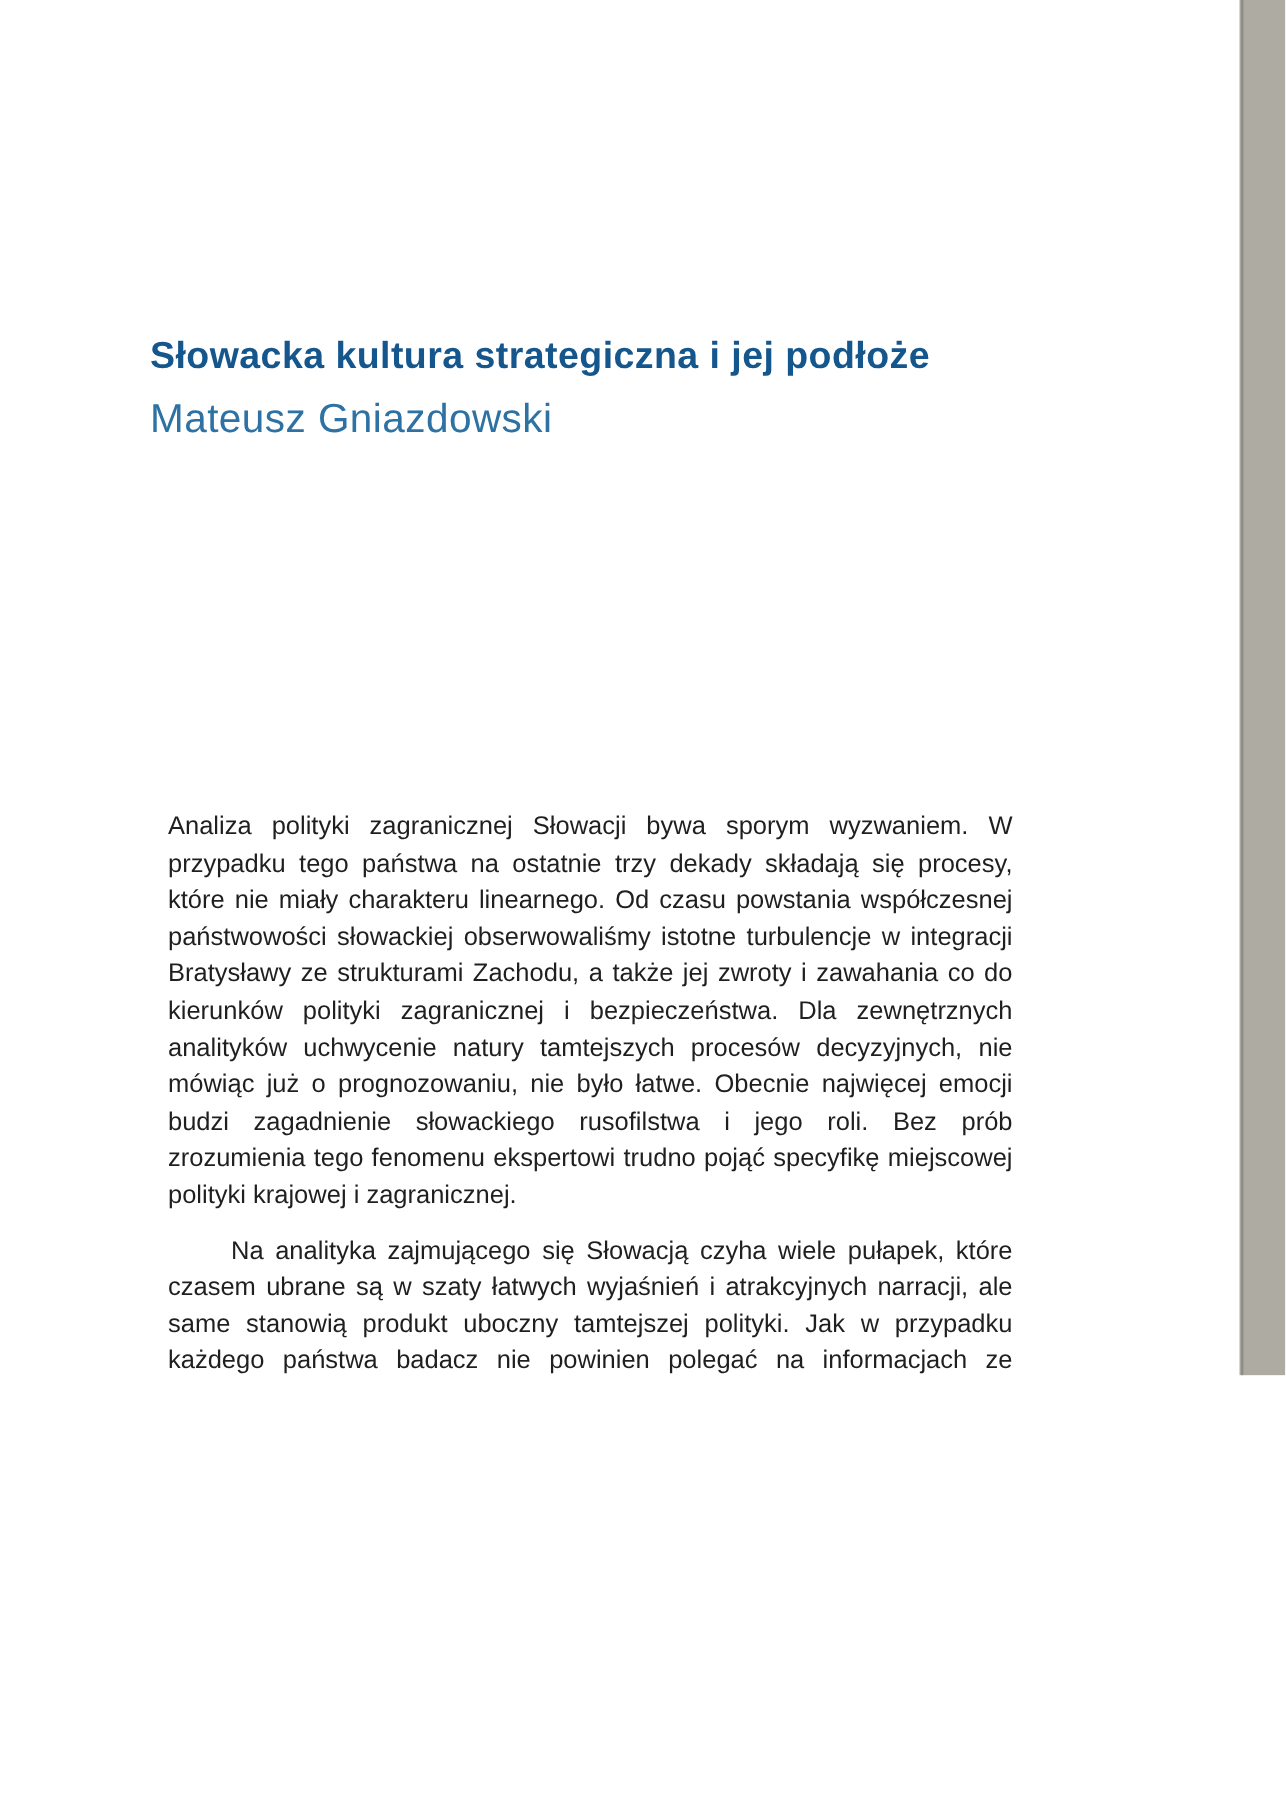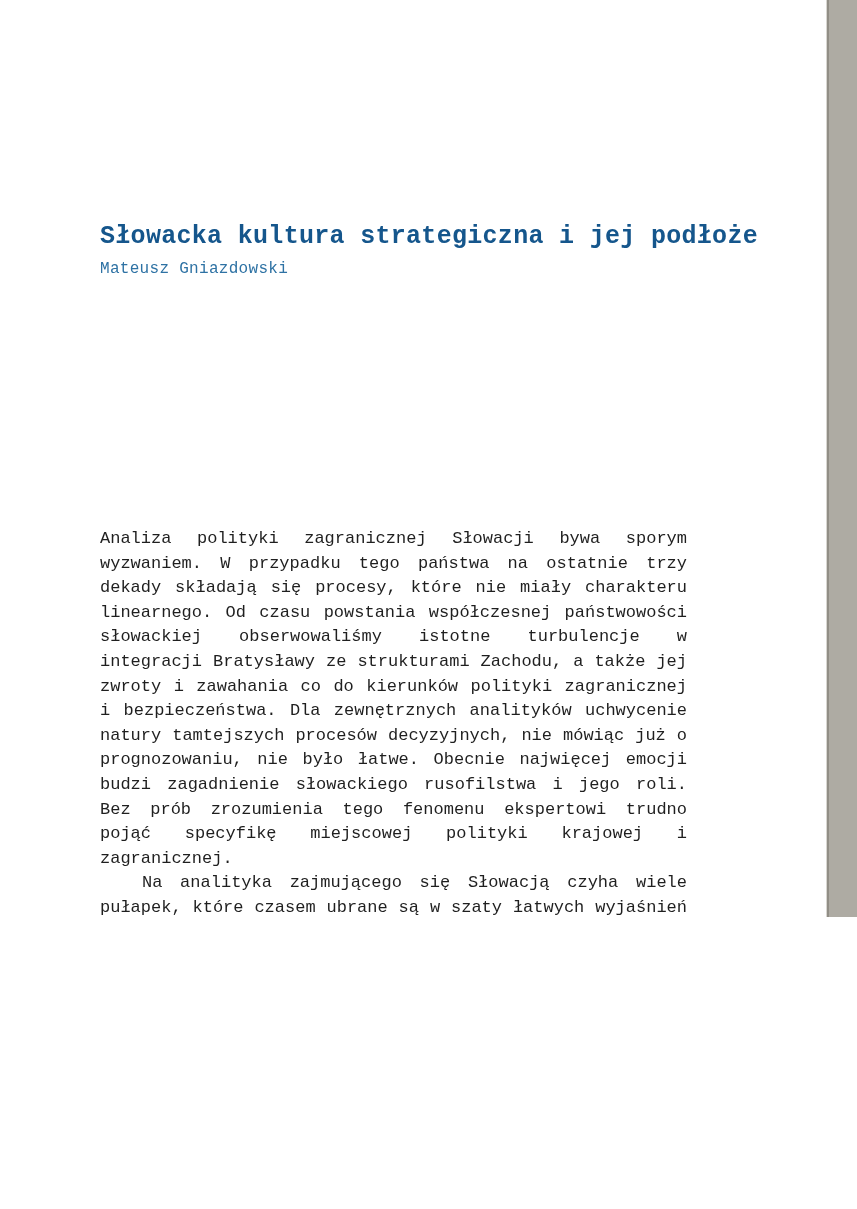--- a/index.html
+++ b/index.html
@@ -5,21 +5,21 @@
   html, body {
     margin: 0;
     padding: 0;
     background: #ffffff;
   }
   .page {
     position: relative;
     width: 857px;
     height: 917px;
     background: var(--page_bg, #ffffff);
-    font-family: Liberation Mono, monospace;
+    font-family: Liberation Sans, sans-serif;
     overflow: hidden;
   }
   .edge-bar {
     position: absolute;
     top: 0;
     right: 0;
     width: 30px;
     height: 100%;
     background: var(--edge_bar_gray, #aeaba3);
     border-left: 2px solid var(--edge_bar_line, #918e86);
@@ -38,39 +38,39 @@
     font-weight: bold;
     color: var(--title_blue, #15568c);
     line-height: 34px;
     letter-spacing: 0.3px;
   }
   .title-line {
     display: block;
     white-space: nowrap;
   }
   .chapter-author {
-    margin-top: 0;
-    font-size: 16px;
+    margin-top: 10px;
+    font-size: 27px;
     line-height: 30px;
     font-weight: normal;
     color: var(--author_blue, #2e72a4);
     letter-spacing: 0.3px;
   }
   .body-text {
     position: absolute;
     left: 100px;
     top: 527px;
     width: 587px;
     font-size: 17px;
     line-height: 24.6px;
     color: var(--body_text, #1f1f1f);
     text-align: justify;
   }
   .para {
-    margin: 0;
+    margin: 12px;
     padding: 0;
   }
   .para.indented {
     text-indent: 42px;
   }
   .page-number {
     position: absolute;
     left: 100px;
     top: 1129px;
     width: 587px;

